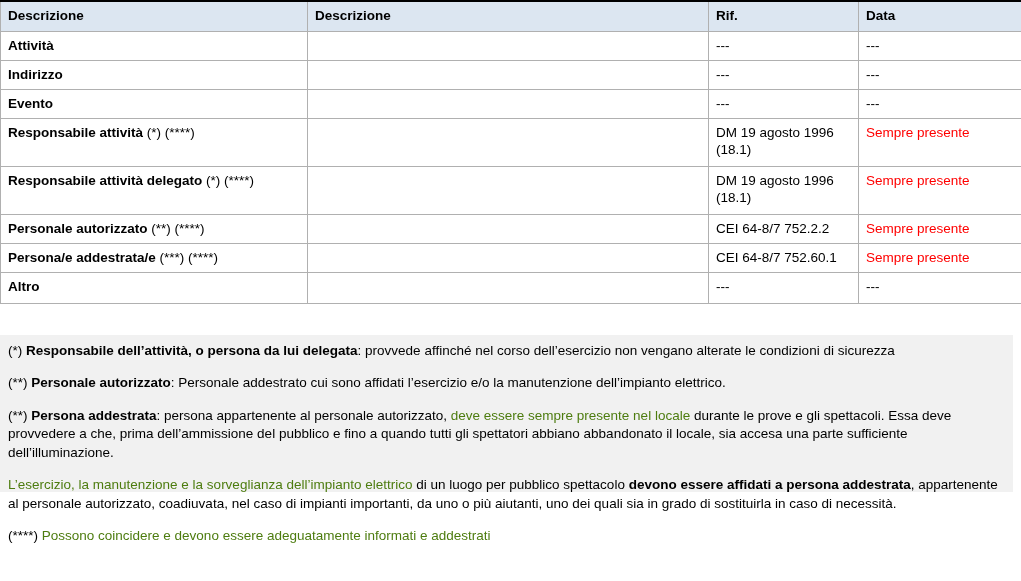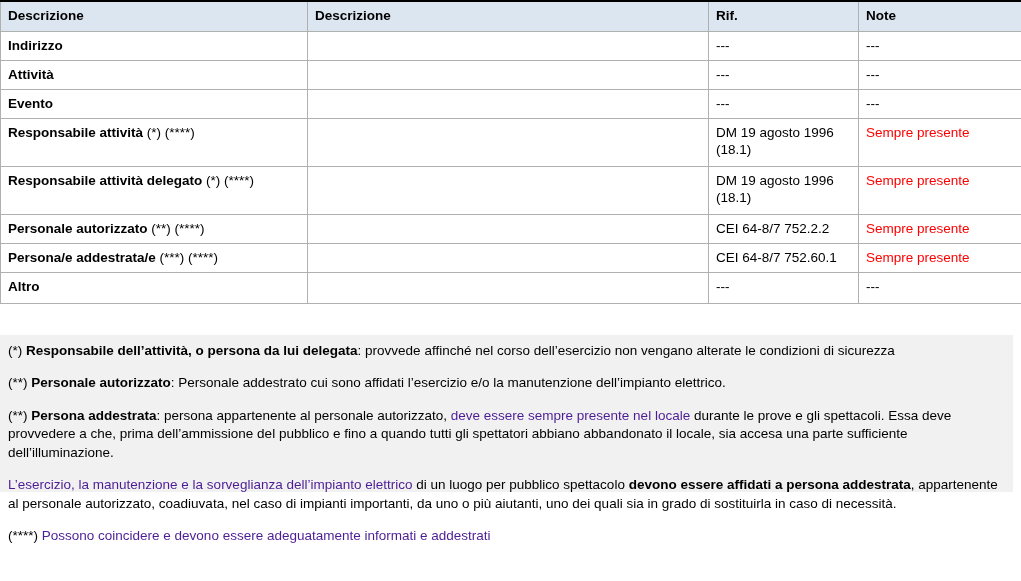--- a/index.html
+++ b/index.html
@@ -53,51 +53,51 @@
     margin: 31px 8px 0 0;
     background: #f1f1f1;
     height: 157px;
     box-sizing: border-box;
     padding: 7px 10px 0 8px;
     font-size: 13.5px;
     line-height: 18.5px;
   }
   .footnotes p { margin: 0 0 14px 0; }
   .footnotes .b { font-weight: bold; }
-  .footnotes .r { color: #4c1d95; margin-top: 35px; }
+  .footnotes .r { color: #4d7c0f; margin-top: 35px; }
 </style>
 </head>
 <body>
 
 <div class="page">
 
   <table class="doc-table">
     <colgroup>
       <col style="width:307px">
       <col style="width:401px">
       <col style="width:150px">
       <col style="width:163px">
     </colgroup>
     <thead>
       <tr>
         <th>Descrizione</th>
         <th>Descrizione</th>
         <th>Rif.</th>
-        <th>Note</th>
+        <th>Data</th>
       </tr>
     </thead>
     <tbody>
         <tr>
-      <td class="c-label"><span class="lbl">Indirizzo</span><span class="marks"></span></td>
+      <td class="c-label"><span class="lbl">Attività</span><span class="marks"></span></td>
       <td class="c-value"></td>
       <td class="c-rif">---</td>
       <td class="c-note">---</td>
     </tr>
         <tr>
-      <td class="c-label"><span class="lbl">Attività</span><span class="marks"></span></td>
+      <td class="c-label"><span class="lbl">Indirizzo</span><span class="marks"></span></td>
       <td class="c-value"></td>
       <td class="c-rif">---</td>
       <td class="c-note">---</td>
     </tr>
         <tr>
       <td class="c-label"><span class="lbl">Evento</span><span class="marks"></span></td>
       <td class="c-value"></td>
       <td class="c-rif">---</td>
       <td class="c-note">---</td>
     </tr>

